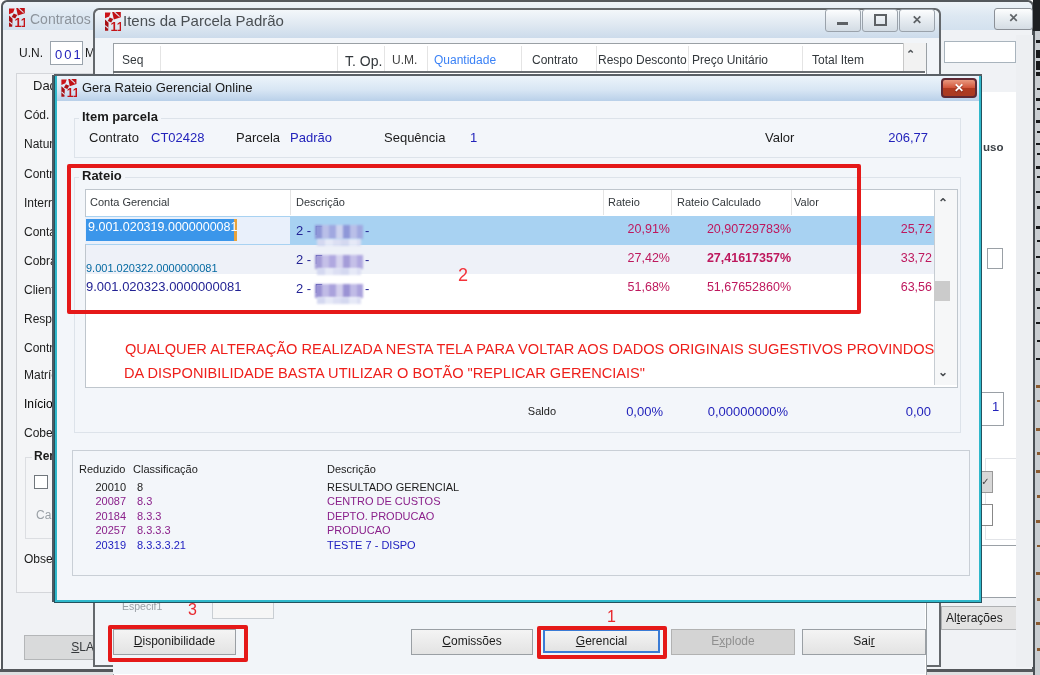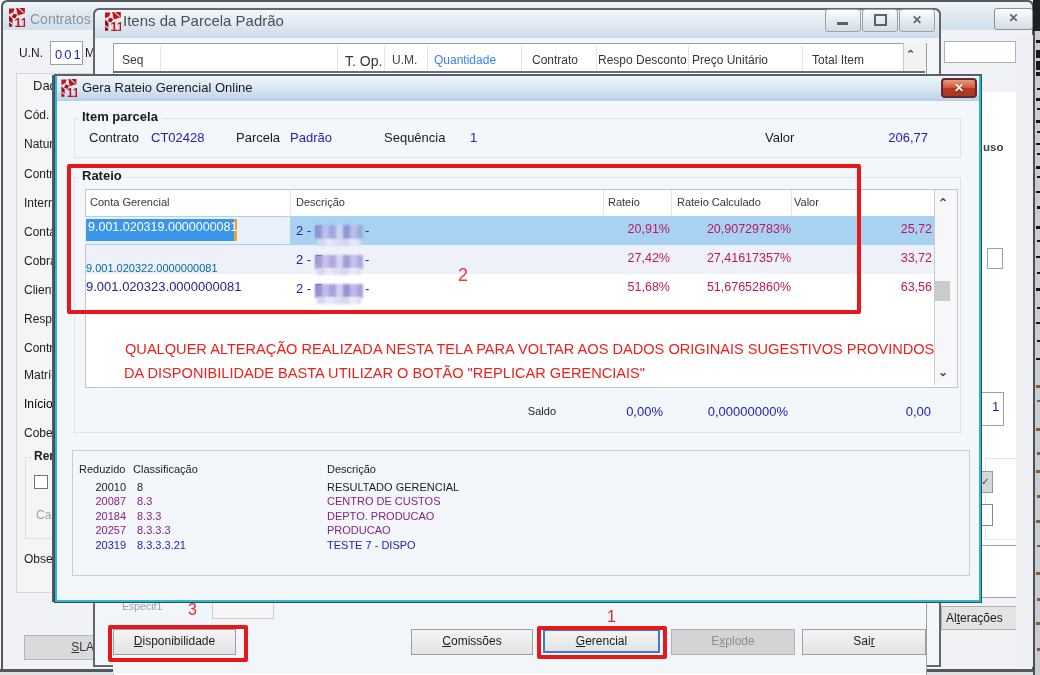--- a/index.html
+++ b/index.html
@@ -273,21 +273,21 @@
   <div class="abs navy ra" style="left:760px;top:147.5px;width:118px;font-size:12.5px;">25,72</div>
 
   <div class="abs" style="left:32px;top:188px;font-size:11px;color:#0369a1;">9.001.020322.0000000081</div>
   <div class="abs" style="left:242px;top:177.9px;font-size:13px;color:#232394;">2 - F</div>
   <div class="abs" style="left:261px;top:181px;width:48px;height:14px;background:
       repeating-linear-gradient(90deg,#a49cd8 0 7px,#c5c0e8 7px 14px,#b0a8e0 14px 21px,#d5d2ee 21px 28px);filter:blur(1px);"></div>
   <div class="abs" style="left:311px;top:177.9px;font-size:13px;color:#232394;">-</div>
   <div class="abs" style="left:263px;top:194px;width:44px;height:7px;background:
       repeating-linear-gradient(90deg,#d4d8f0 0 8px,#e6e9f7 8px 16px,#dcdff3 16px 24px);filter:blur(1px);"></div>
   <div class="abs navy ra" style="left:520px;top:176.5px;width:96px;font-size:12.5px;">27,42%</div>
-  <div class="abs navy ra" style="left:620px;top:176.5px;width:117px;font-size:12.5px;">27,41617357%</div>
+  <div class="abs navy ra" style="left:620px;top:176.5px;width:117px;font-size:12.5px;font-weight:bold;">27,41617357%</div>
   <div class="abs navy ra" style="left:760px;top:176.5px;width:118px;font-size:12.5px;">33,72</div>
 
   <div class="abs" style="left:32px;top:205px;font-size:13px;color:#232394;">9.001.020323.0000000081</div>
   <div class="abs" style="left:242px;top:207.2px;font-size:13px;color:#232394;">2 - F</div>
   <div class="abs" style="left:261px;top:210px;width:48px;height:14px;background:
       repeating-linear-gradient(90deg,#9a92d4 0 7px,#c0bbe6 7px 14px,#aaa2dc 14px 21px,#d2ceec 21px 28px);filter:blur(1px);"></div>
   <div class="abs" style="left:311px;top:207.2px;font-size:13px;color:#232394;">-</div>
   <div class="abs" style="left:263px;top:223px;width:44px;height:7px;background:
       repeating-linear-gradient(90deg,#d4d8f0 0 8px,#e6e9f7 8px 16px,#dcdff3 16px 24px);filter:blur(1px);"></div>
   <div class="abs navy ra" style="left:520px;top:205.5px;width:96px;font-size:12.5px;">51,68%</div>

